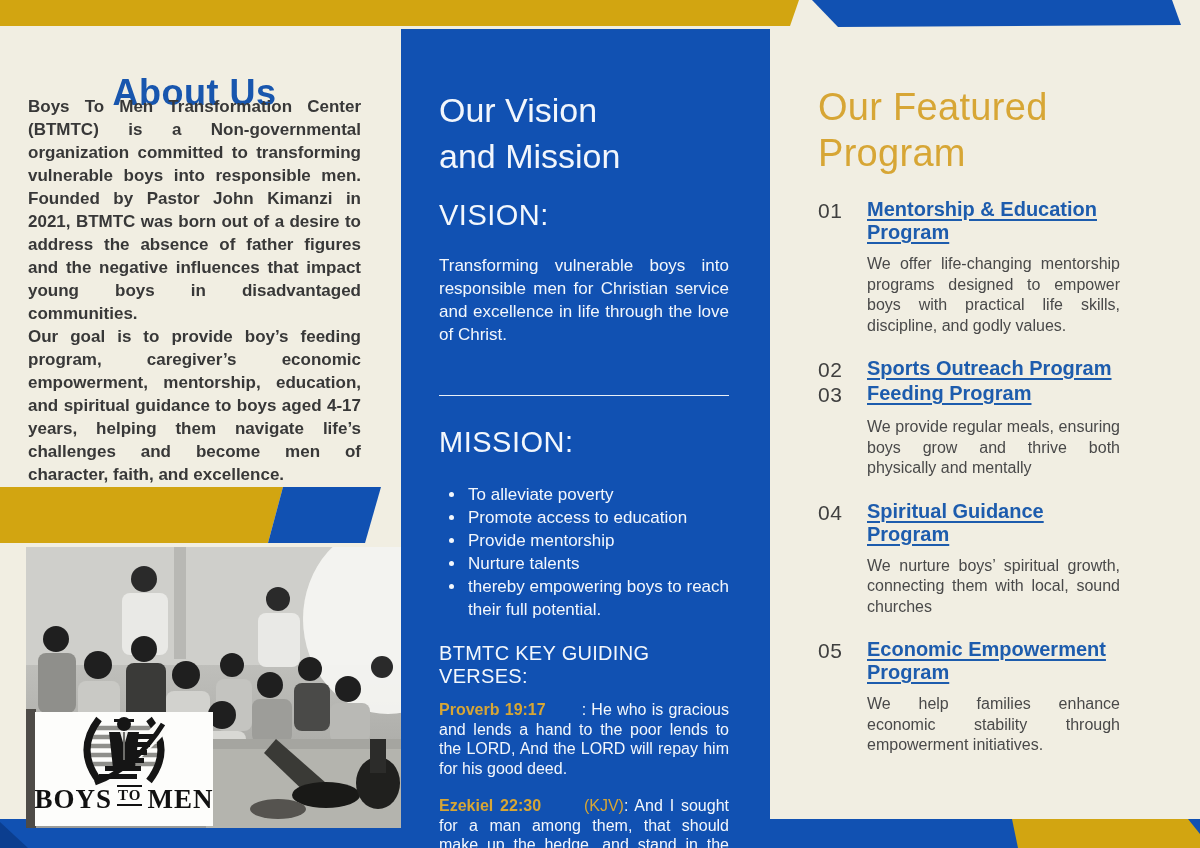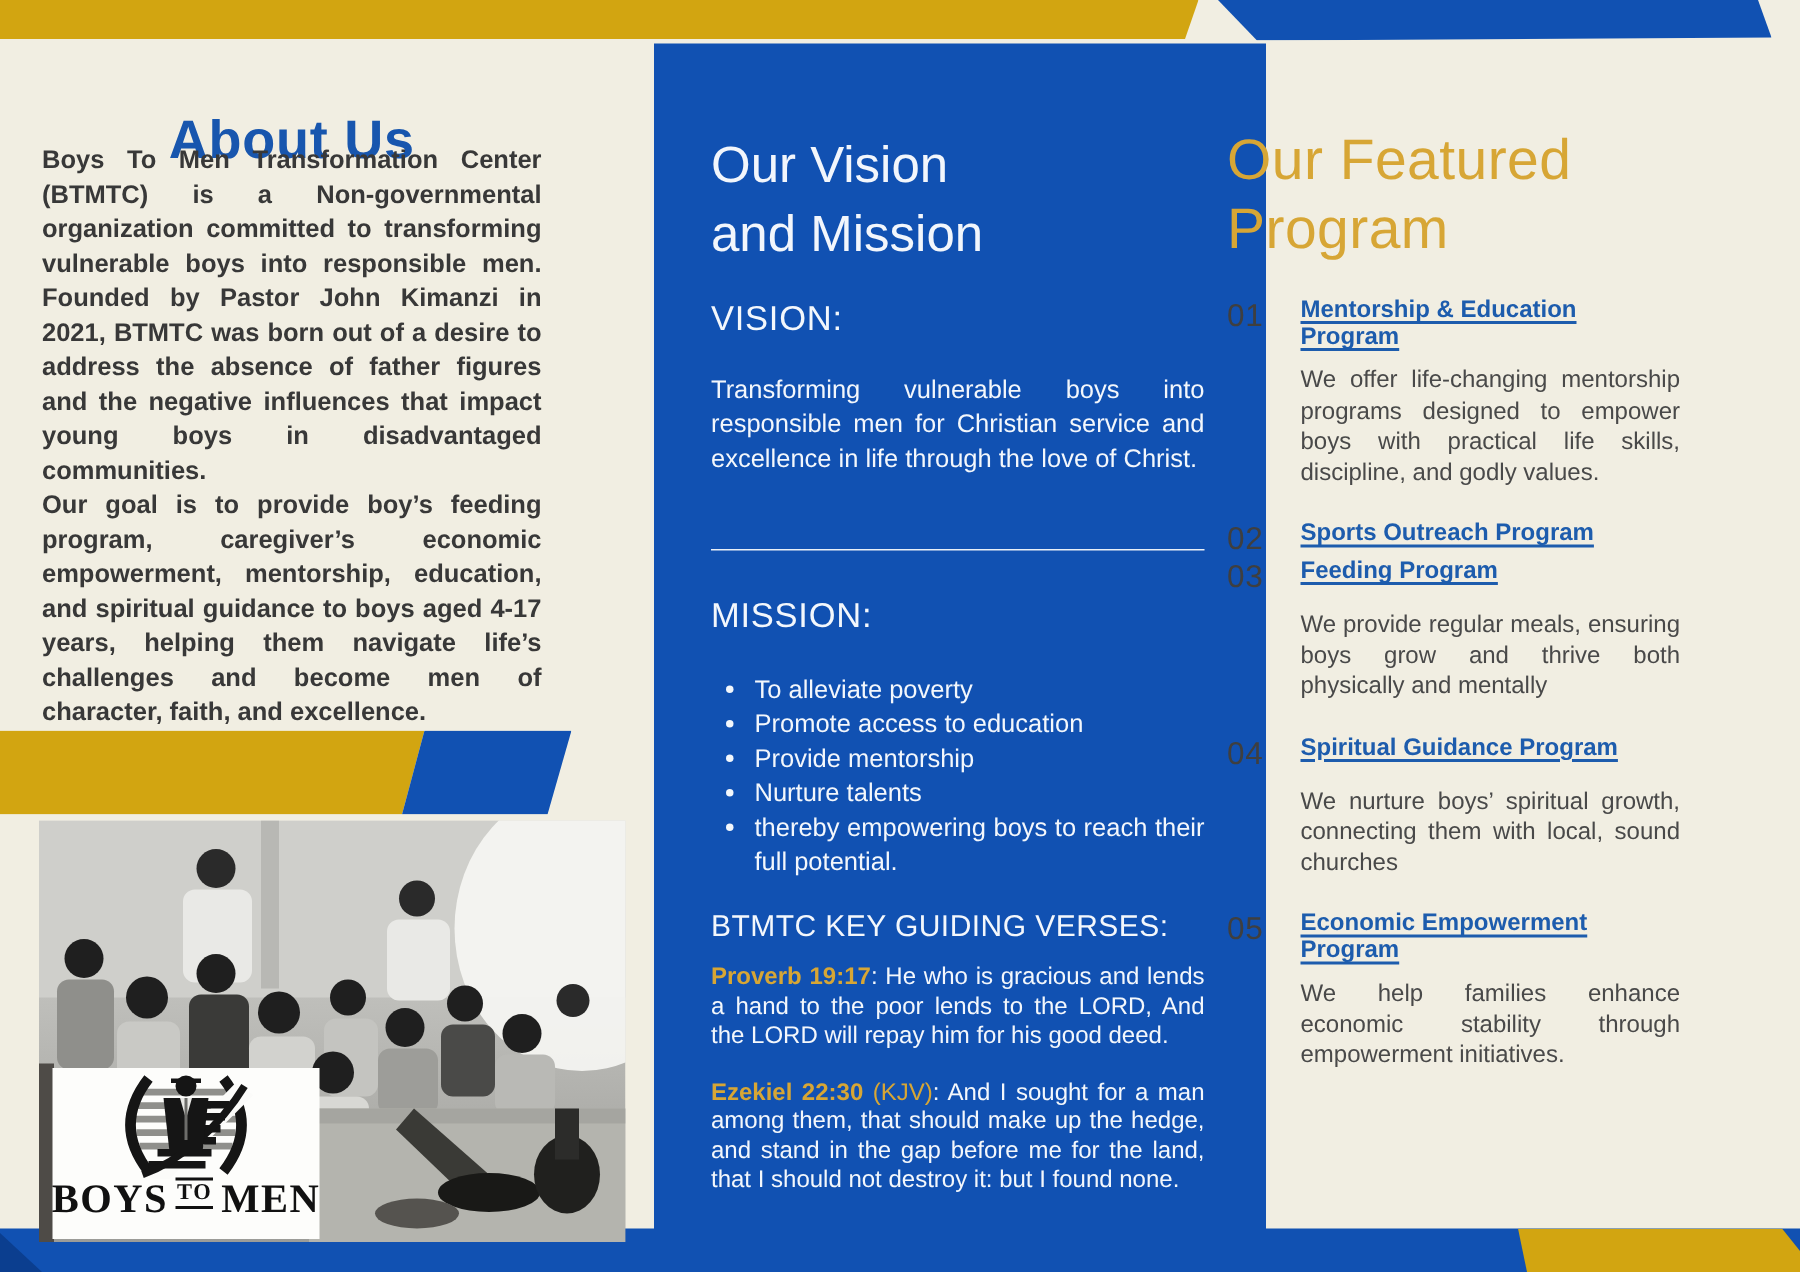--- a/index.html
+++ b/index.html
@@ -53,47 +53,47 @@
     font-weight:700;color:#111;font-size:27px;letter-spacing:1px;
   }
   .logo-to{
     font-size:15px;letter-spacing:1px;padding:0 1px;
     border-top:2px solid #111;border-bottom:2px solid #111;
     transform:translateY(-4px);
   }
 
   
   .panel-mid{
-    position:absolute;left:436px;top:29px;width:408px;height:819px;
+    position:absolute;left:401px;top:29px;width:369px;height:819px;
     background:var(--blue,#1151b2);box-sizing:border-box;
     padding:58px 41px 0 38px;color:var(--white_text,#f3f7fc);
   }
   .mid-title{font-size:34px;line-height:46px;font-weight:500;margin:0 0 20px 0;color:#f2f6fc;}
-  .vm-label{font-size:23px;font-weight:500;letter-spacing:.5px;margin:0 0 22px 0;}
+  .vm-label{font-size:29px;font-weight:500;letter-spacing:.5px;margin:0 0 22px 0;}
   .vision-text{font-size:17px;line-height:23px;margin:0;text-align:justify;}
   .divider{border:none;border-top:1.5px solid #e9eff7;margin:49px 0 0 0;width:100%;}
   .mission-label{margin-top:30px;}
   .mission-list{margin:24px 0 0 0;padding-left:27px;font-size:17px;line-height:23px;}
   .mission-list li{margin:0;padding-left:2px;text-align:justify;}
   .verses-title{font-size:20px;font-weight:500;letter-spacing:.3px;margin:21px 0 0 0;}
   .verse{font-size:16px;line-height:19.5px;text-align:justify;margin:12px 0 0 0;}
   .verse + .verse{margin-top:18px;}
   .vref{color:var(--gold_text,#dfad39);font-weight:700;}
-  .vref-light{color:var(--gold_text,#dfad39);font-weight:400;}
+  .vref-light{color:var(--gold_text,#dfad39);font-weight:400;margin-left:36px;}
 
   
   .panel-right{position:absolute;left:818px;top:84px;width:302px;}
   .featured-title{
     font-size:38px;line-height:46px;font-weight:500;margin:0 0 22px 0;
     color:var(--gold_text,#d7a635);letter-spacing:.3px;
   }
   .program{display:grid;grid-template-columns:38px 1fr;column-gap:11px;}
   .prog-num{font-size:21px;color:#3f3f3f;letter-spacing:.5px;padding-top:1px;}
   .prog-title{
-    font-size:16px;font-weight:700;color:var(--program_blue,#1d5cad);
+    font-size:20px;font-weight:700;color:var(--program_blue,#1d5cad);
     text-decoration:underline;text-decoration-thickness:1.5px;text-underline-offset:3px;
     margin:0;
   }
   .prog-desc{
     grid-column:2;font-size:16px;line-height:20.5px;color:#494949;
     text-align:justify;margin:10px 0 21px 0;
   }
 </style>
 </head>
 <body>

